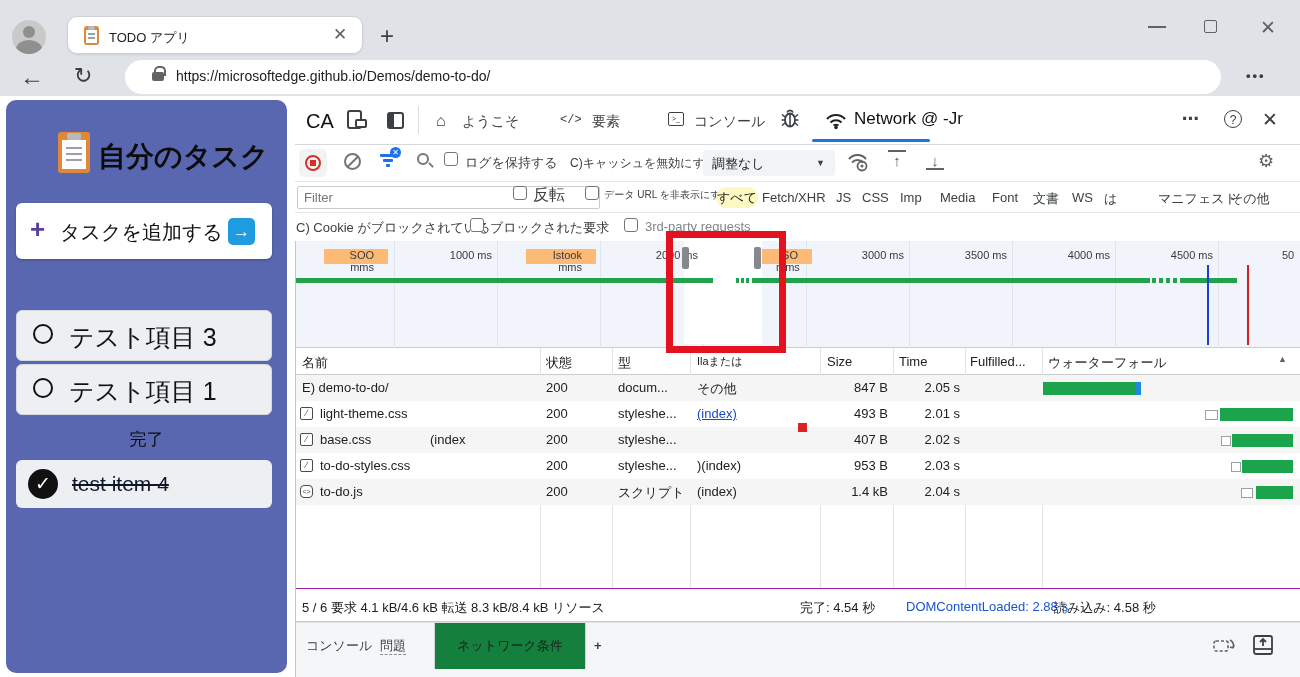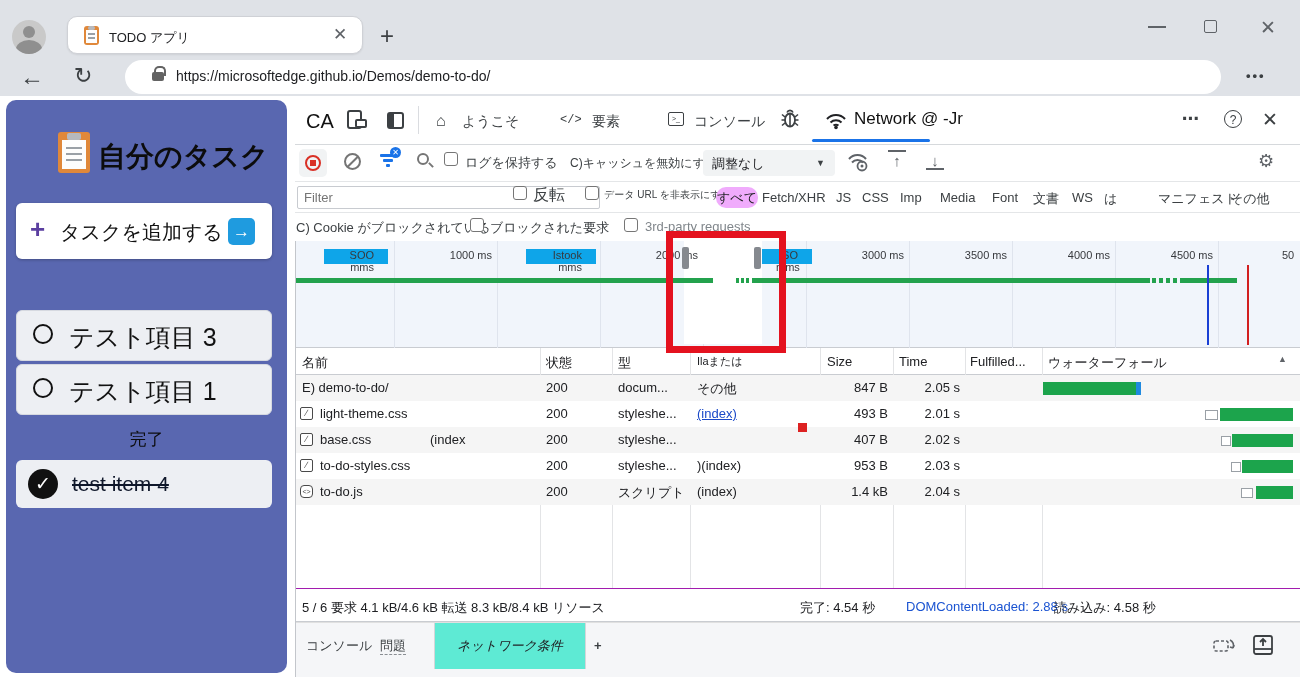--- a/index.html
+++ b/index.html
@@ -73,30 +73,30 @@
   .lbl13 { font-size:13px; color:#3c4043; }
   .lbl12 { font-size:12px; color:#3c4043; }
   .throttle { left:703px; top:150px; width:132px; height:26px; background:#f1f3f4; border-radius:4px; }
   .throttle .tx { position:absolute; left:9px; top:5px; font-size:13px; color:#202124; }
   .throttle .caret { position:absolute; left:113px; top:8px; font-size:9px; color:#3c4043; }
   .arr-io { font-size:15px; color:#5f6368; }
   .gear { left:1258px; top:150px; font-size:18px; color:#5f6368; }
 
   .dt-row3 { left:295px; top:182px; width:1005px; height:31px; background:#fff; border-bottom:1px solid #e4e6e8; }
   .filter-input { left:297px; top:186px; width:303px; height:23px; border:1px solid #c8cbd0; border-radius:2px; font-size:13px; color:#5f6368; padding:0 6px; font-family:inherit; background:#fff; }
-  .pill { left:716px; top:187px; width:42px; height:21px; background:#f0abfc; border-radius:10px; text-align:center; font-size:13px; line-height:21px; color:#202124; }
+  .pill { left:716px; top:187px; width:42px; height:21px; background:#fef9c3; border-radius:10px; text-align:center; font-size:13px; line-height:21px; color:#202124; }
   .ftype { font-size:13px; color:#3c4043; top:190px; }
 
   .dt-row4 { left:295px; top:213px; width:1005px; height:28px; background:#fff; }
 
   
   .tl { left:296px; top:241px; width:1004px; height:107px; background:#f1f5fb; border-bottom:1px solid #c9ccd1; }
   .tl-grid { position:absolute; top:0; width:1px; height:107px; background:#dfe4ed; }
   .tl-tick { position:absolute; top:8px; height:15px; font-size:11px; color:#37393d; text-align:right; }
-  .tl-tick.hl { background:#0ea5e9; padding:0 14px; }
+  .tl-tick.hl { background:#fdba74; padding:0 14px; }
   .tl-sel { position:absolute; left:388px; top:0; width:78px; height:103px; background:#fff; }
   .tl-handle { position:absolute; top:6px; width:7px; height:22px; background:#85898f; border-radius:2px; }
   .tl-green { position:absolute; top:37px; height:5px; background:#23a24d; }
   .tl-vline { position:absolute; top:24px; height:80px; width:2px; }
 
   
   .red-rect { left:666px; top:231px; width:120px; height:122px; border:7px solid #e4121f; z-index:50; }
   .red-dot { left:798px; top:423px; width:9px; height:9px; background:#dd2222; z-index:50; }
 
   
@@ -112,21 +112,21 @@
   .wf-blue  { position:absolute; top:7px; height:13px; background:#1f8ae0; }
   .wf-box   { position:absolute; top:9px; height:10px; background:#fff; border:1px solid #9aa0a6; }
 
   
   .statusbar { left:296px; top:588px; width:1004px; height:34px; background:#fff; border-top:1px solid #a21caf; border-bottom:1px solid #c9ccd1; }
   .st { position:absolute; top:10px; font-size:13px; color:#202124; white-space:nowrap; }
 
   
   .drawer { left:296px; top:622px; width:1004px; height:55px; background:#f5f6f8; border-top:1px solid #e0e0e0; }
   .dtab { position:absolute; top:0; height:46px; font-size:13px; color:#3c4043; line-height:46px; }
-  .dtab.active { background:#5eead4; border-left:1px solid #d4d6d9; border-right:1px solid #d4d6d9; text-align:center; color:#202124;font-style:italic; }
+  .dtab.active { background:#15803d; border-left:1px solid #d4d6d9; border-right:1px solid #d4d6d9; text-align:center; color:#202124; }
   .issues-lbl { border-bottom:1px dashed #8a8e93; padding-bottom:1px; }
 </style>
 </head>
 <body>
 
 <div id="root">
 
   <div class="abs tabstrip"></div>
   <div class="abs addrbar"></div>
 

